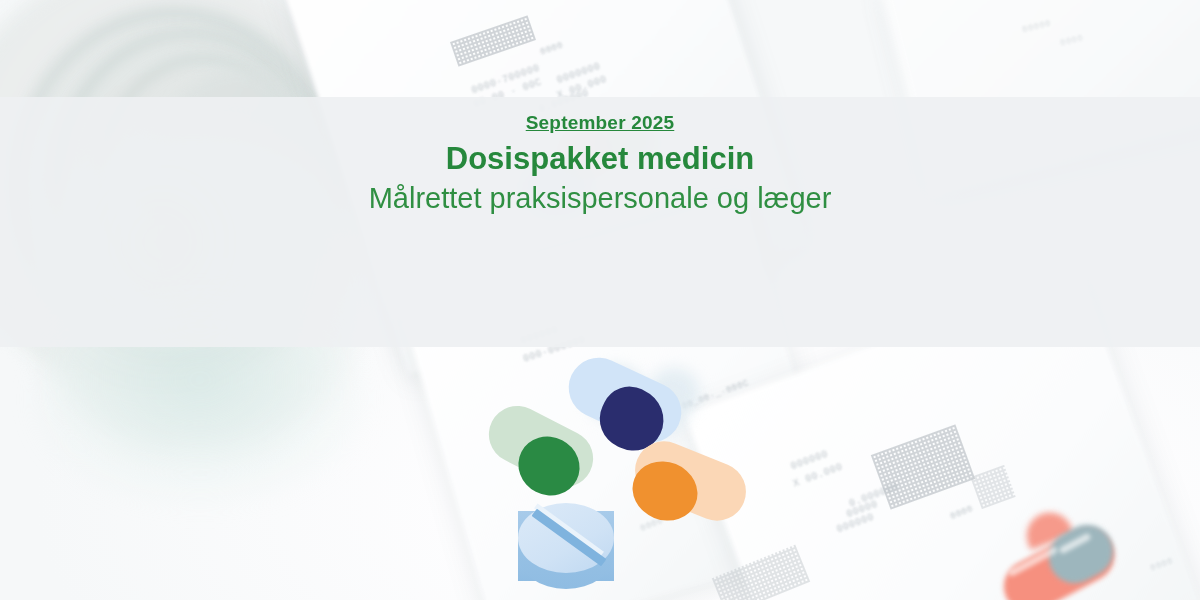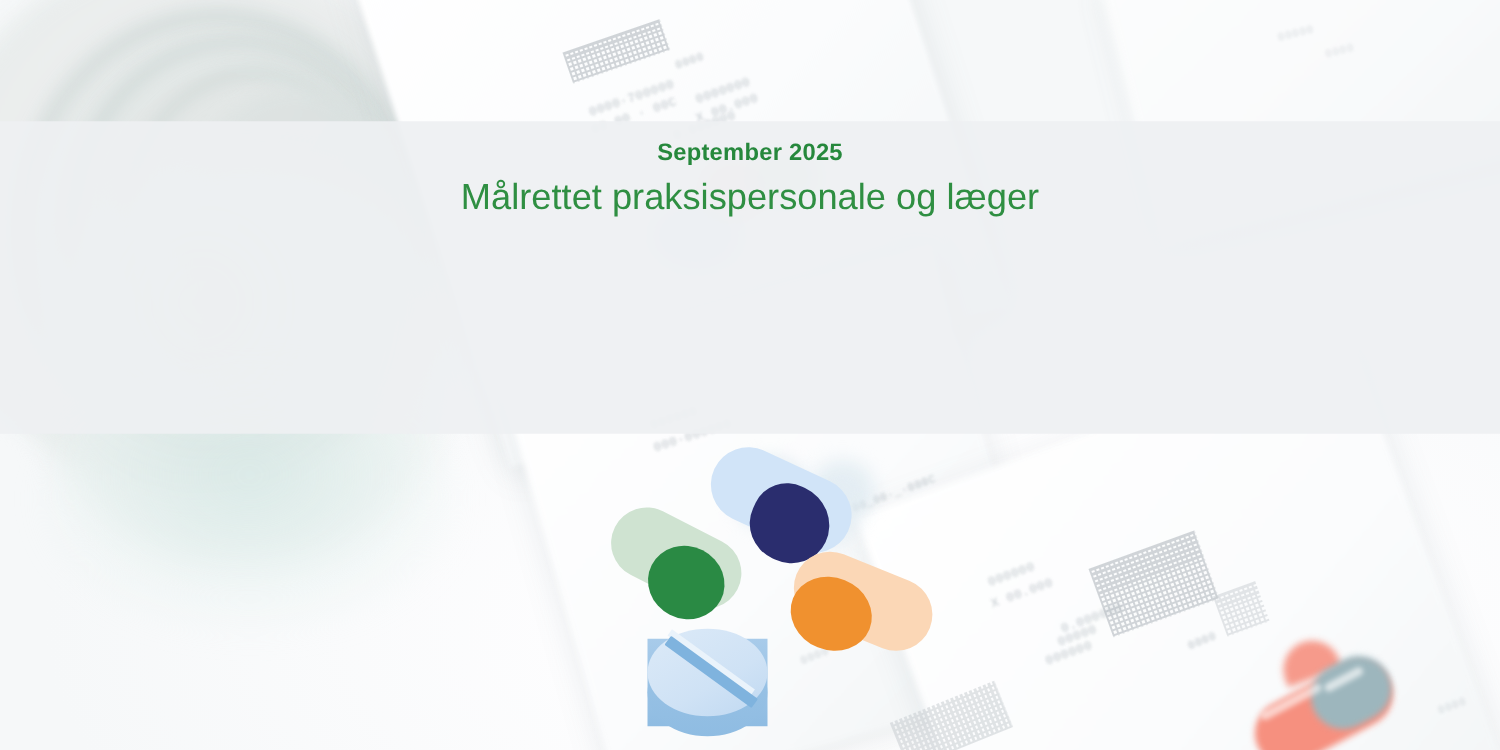--- a/index.html
+++ b/index.html
@@ -347,20 +347,21 @@
     box-sizing: border-box;
   }
 
   .eyebrow {
     font-size: 19px;
     font-weight: bold;
     color: #26883c;
     letter-spacing: .2px;
     line-height: 1;
     margin: 0 0 4px 0;
+    text-decoration: underline;
   }
 
   .headline {
     font-size: 84px;
     font-weight: bold;
     color: #0a2638;
     letter-spacing: 18px;
     line-height: 1.02;
     margin: 0;
     padding-left: 18px; 
@@ -462,16 +463,17 @@
     <div class="cap-salmon-body"></div>
     <div class="cap-salmon-cap"></div>
     <div class="cap-salmon-shine"></div>
     <div class="cap-salmon-shine2"></div>
   </div>
 
   <div class="band"></div>
 
   <div class="text-stack">
     <div class="eyebrow">September 2025</div>
+    <div class="subhead">Dosispakket medicin</div>
     <div class="subsub">Målrettet praksispersonale og læger</div>
   </div>
 
 </div>
 
 </body></html>

